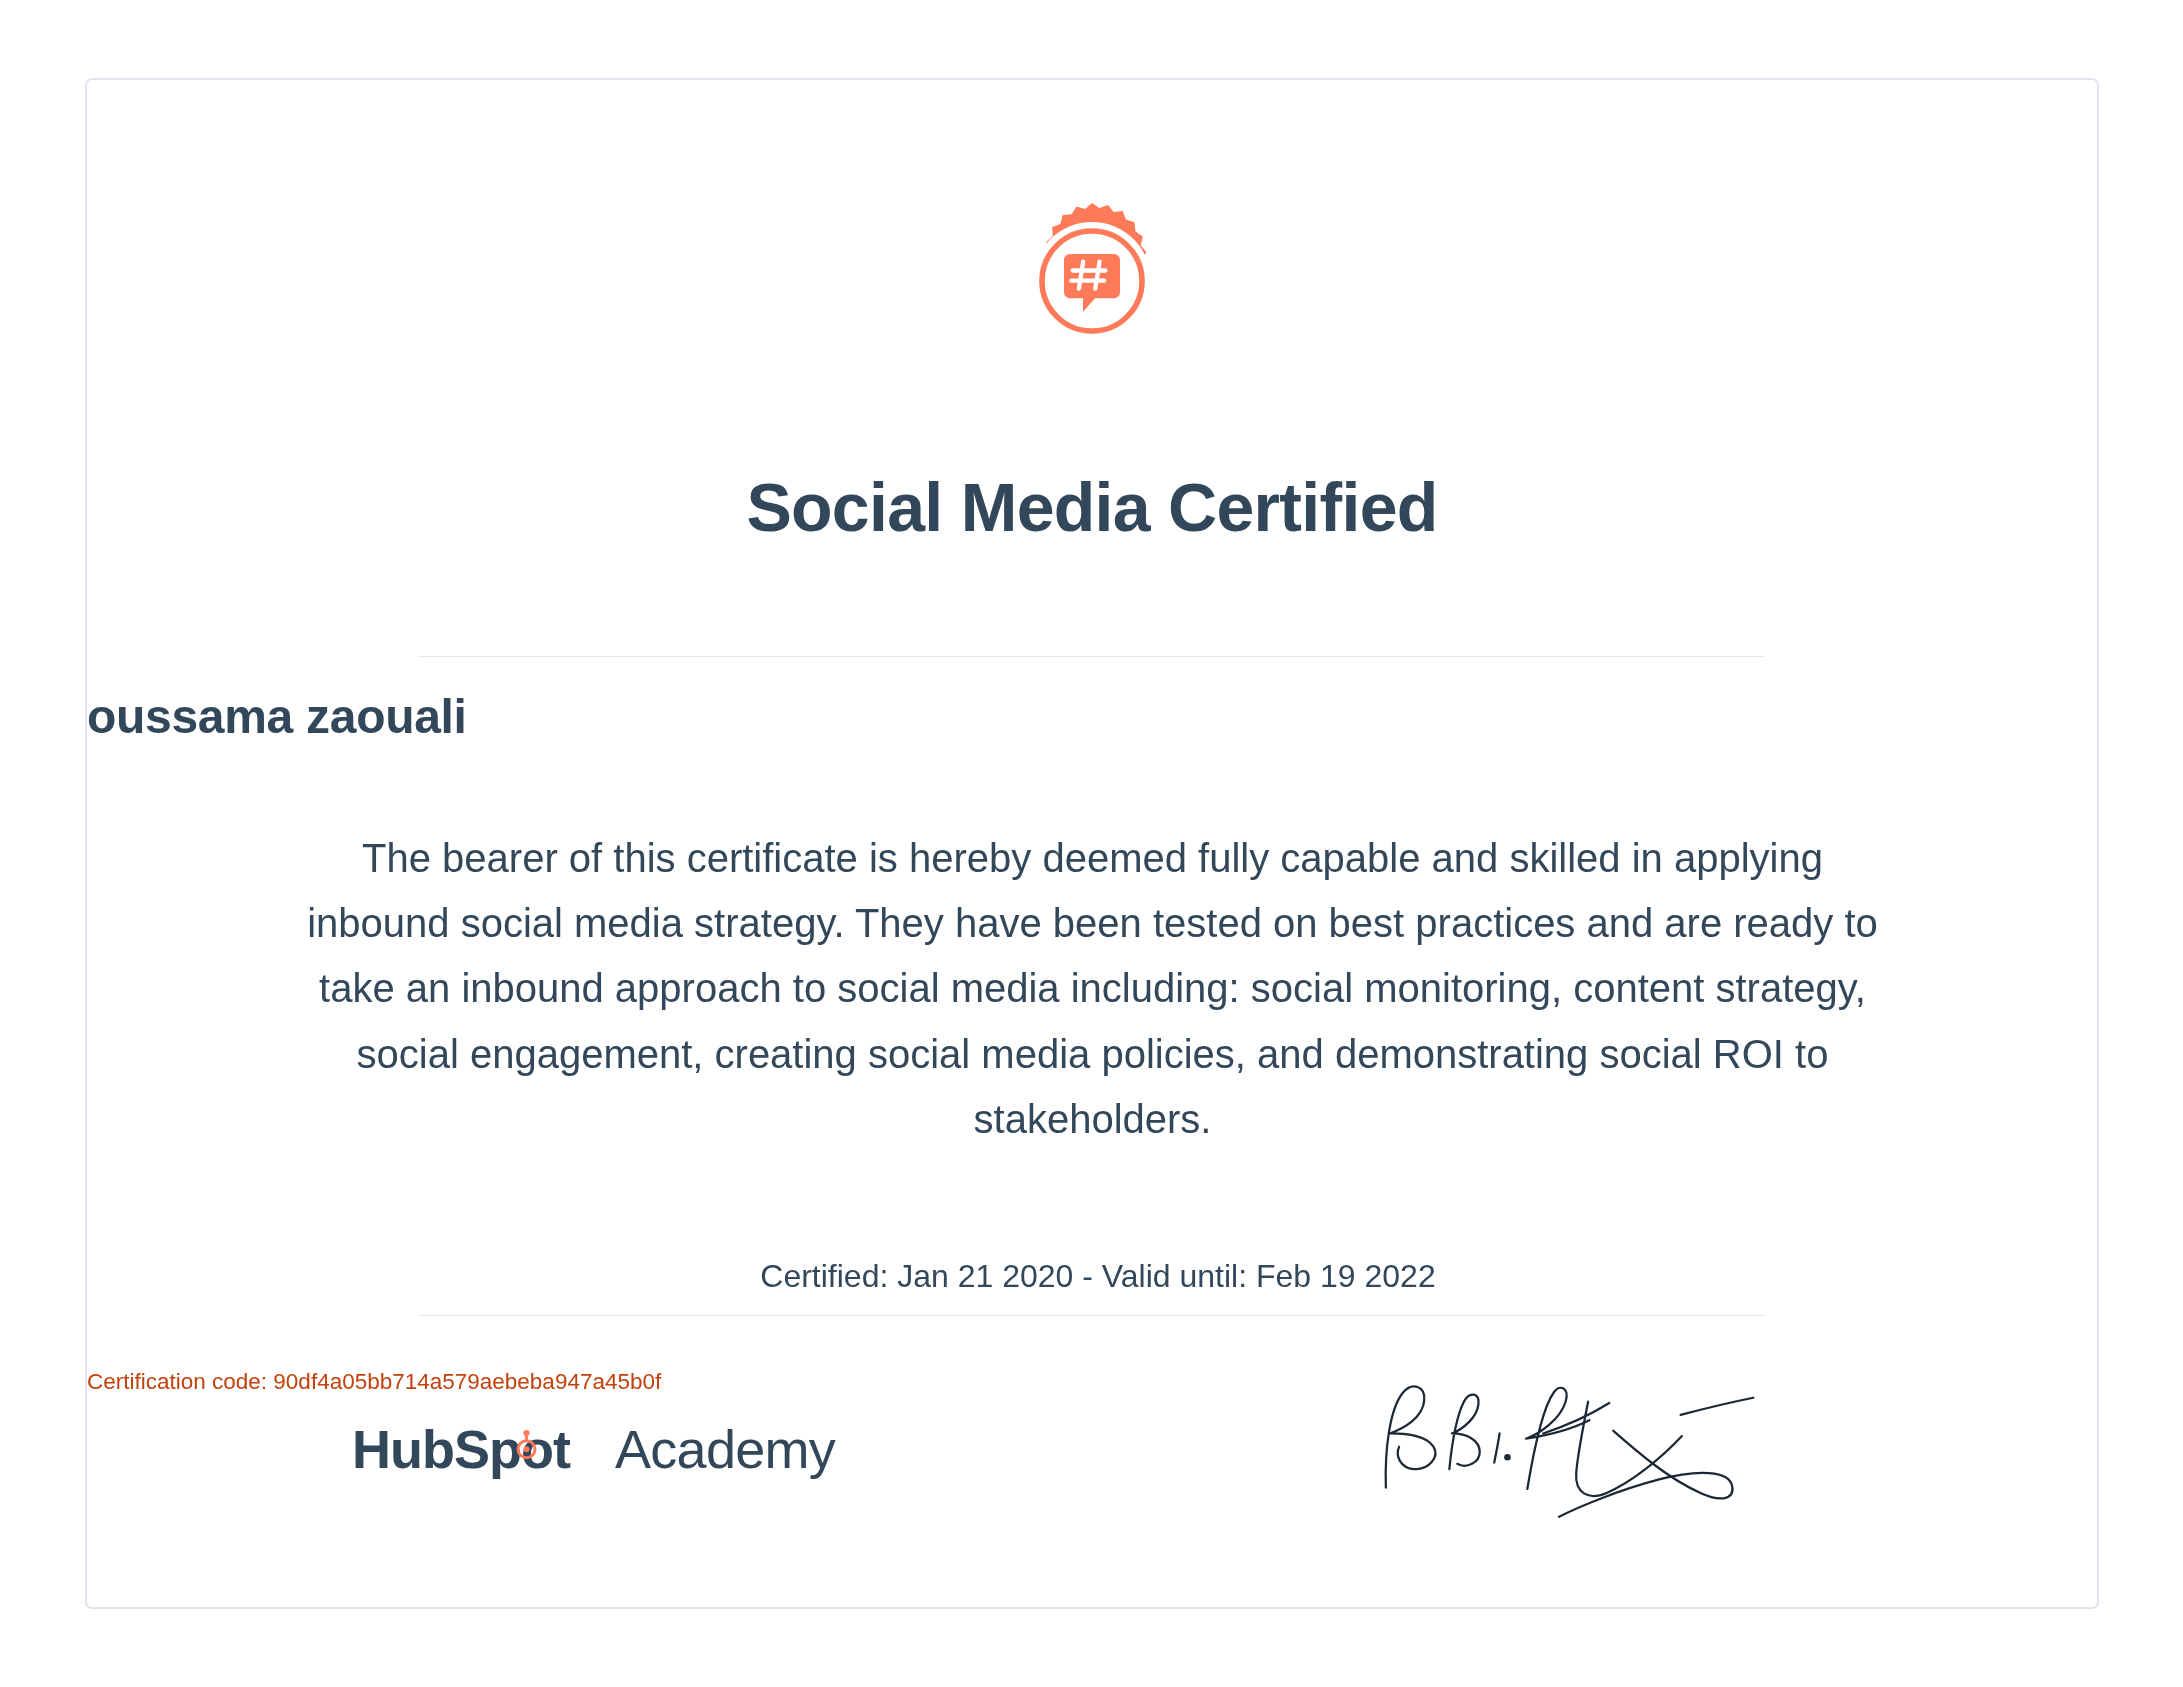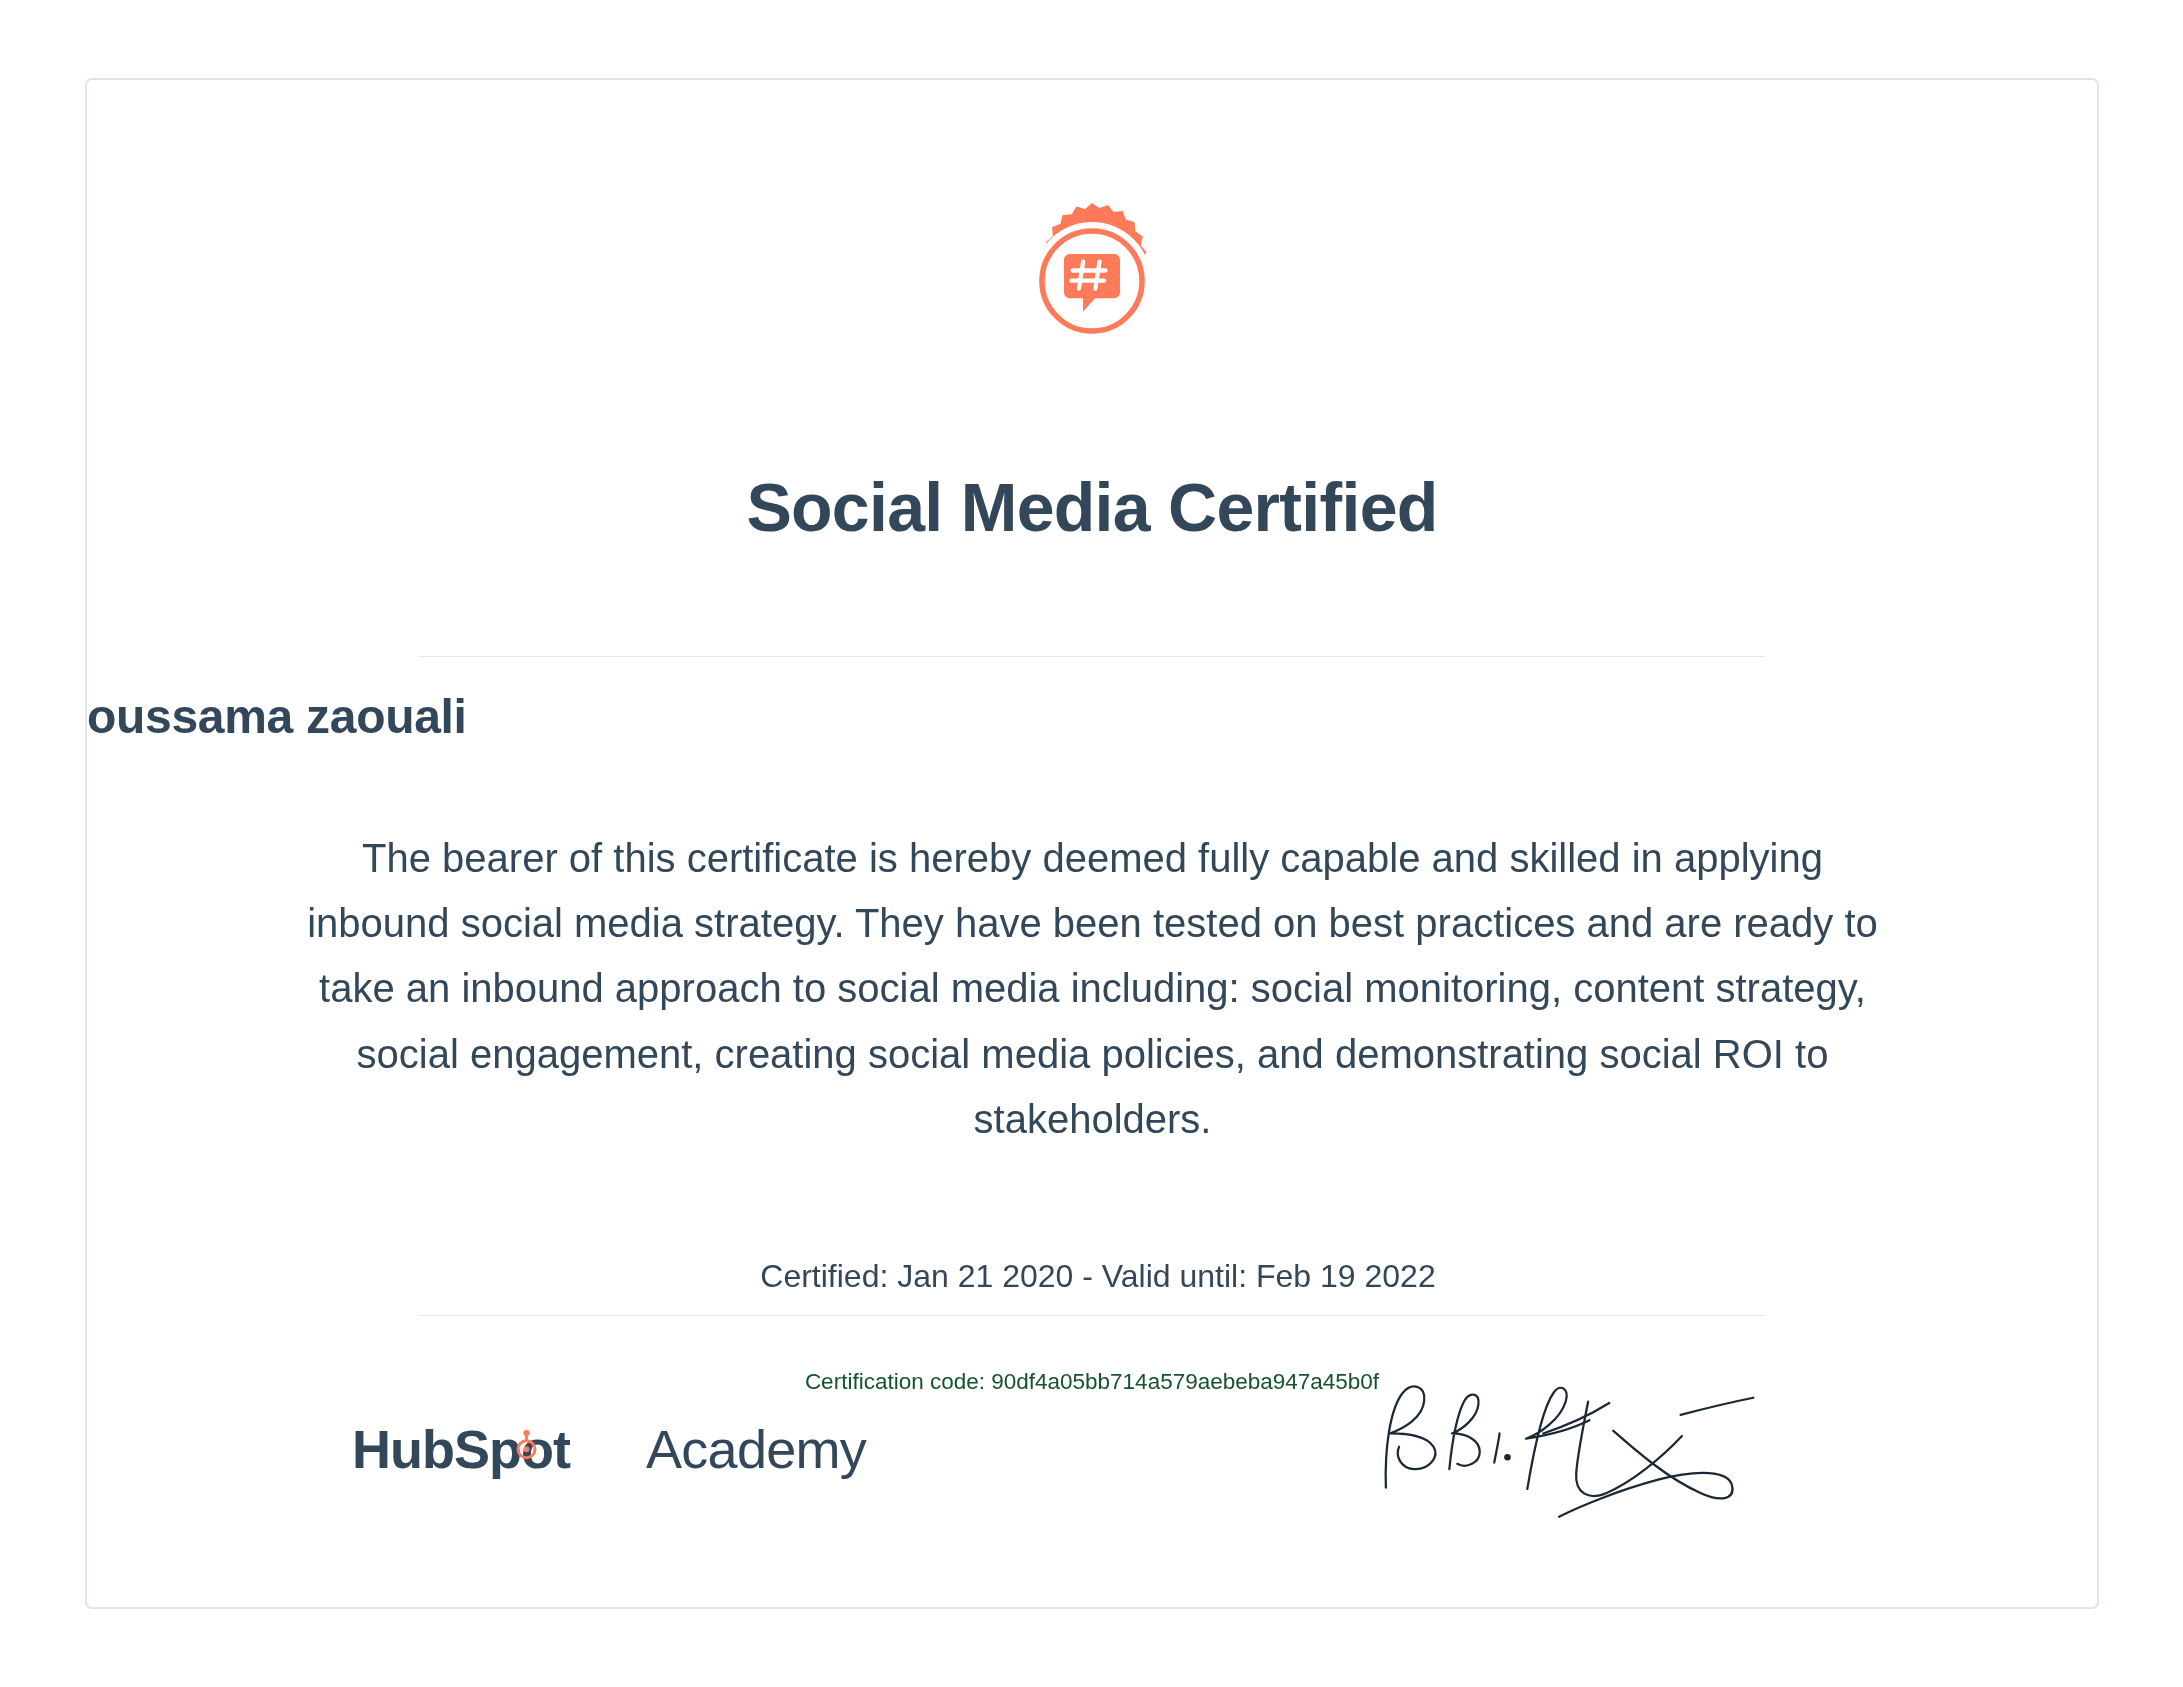--- a/index.html
+++ b/index.html
@@ -108,23 +108,22 @@
     color: #33475b;
     font-weight: 400;
   }
 
   
   .cert-code {
     position: absolute;
     left: 0;
     right: 0;
     top: 1289px;
-    text-align: center;
     font-size: 22.5px;
-    color: #14532d;
+    color: #c2410c;
     font-weight: 400;
   }
 
   
   .logo {
     position: absolute;
     left: 265px;
     top: 1338px;
     display: flex;
     align-items: center;
@@ -137,21 +136,21 @@
     letter-spacing: -1px;
     position: relative;
     display: inline-block;
     white-space: nowrap;
   }
   .logo-academy {
     font-size: 54px;
     font-weight: 400;
     color: #33475b;
     letter-spacing: -0.7px;
-    margin-left: 33px;
+    margin-left: 2px;
     white-space: nowrap;
   }
   .sprocket {
     position: absolute;
     left: 156px;
     top: 9.3px;
   }
 
   
   .signature {

